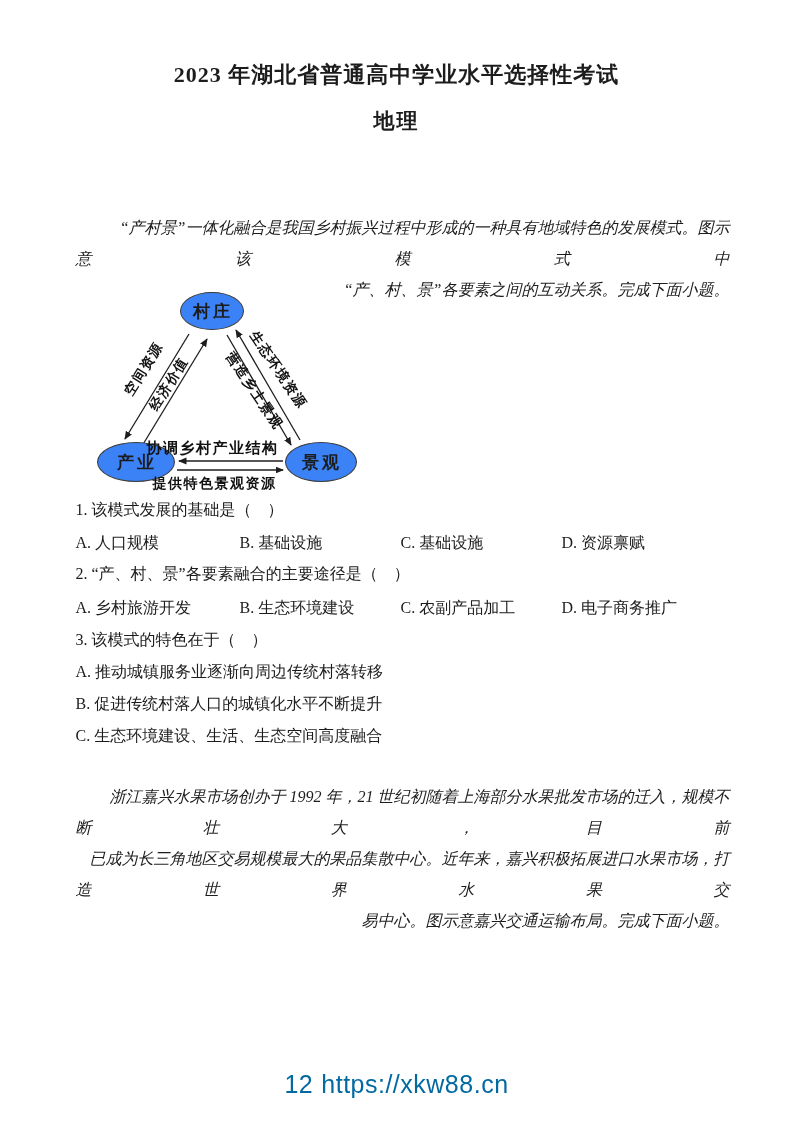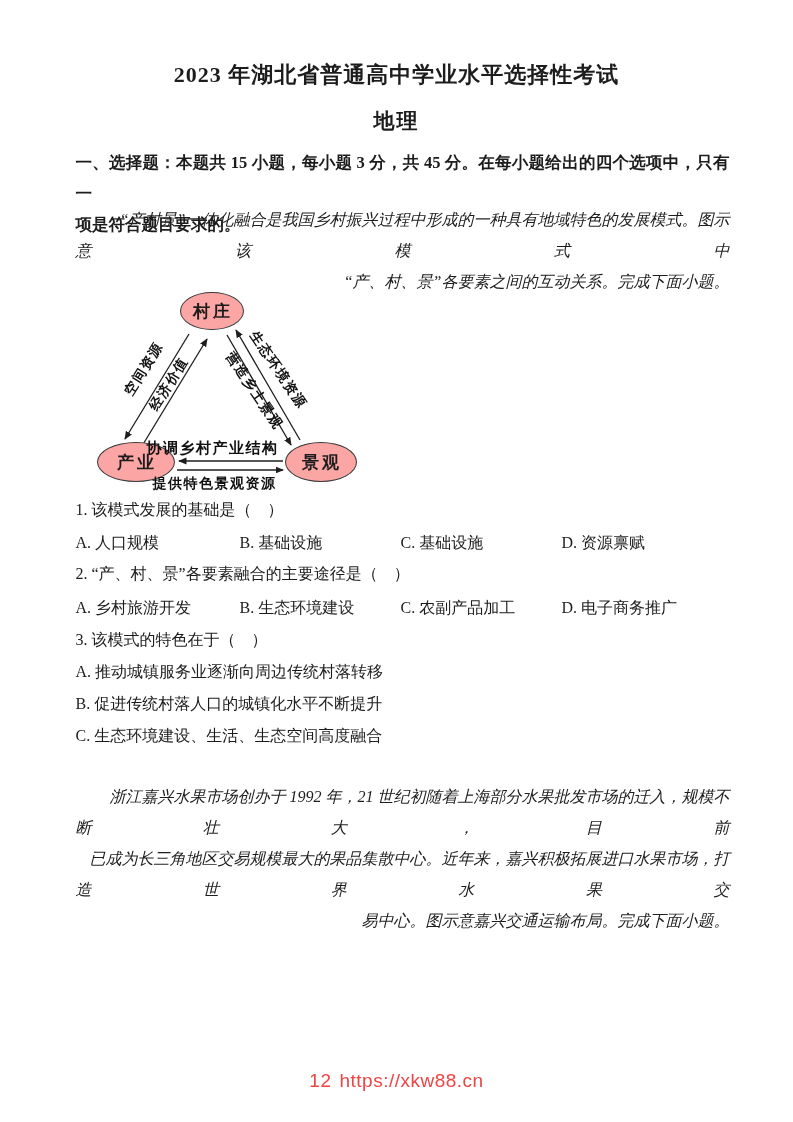--- a/index.html
+++ b/index.html
@@ -16,72 +16,68 @@
   }
   .subject-title {
     position:absolute; top:107px; margin:0;
     font-size:21px; font-weight:bold; letter-spacing:2px;
   }
   .block { position:absolute; left:71px; width:654px; }
   .section-heading { top:147px; font-weight:bold; font-size:16.5px; }
   .section-heading .ln { line-height:31px; }
   .passage { font-size:16px; font-style:italic; }
   .passage .ln { line-height:31px;text-align:right; }
-  .p1 { top:204px; }
+  .p1 { top:212px; }
   .p2 { top:781px; }
   .indent2 { text-indent:32px; }
   .jline { text-align:justify; text-align-last:justify; }
   .stem { position:absolute; left:71px; width:654px; font-size:16px; white-space:nowrap; }
   .optrow { position:absolute; left:0; width:793px; height:24px; }
   .opt { position:absolute; font-size:16px; white-space:nowrap; }
   .oc1 { left:71px; } .oc2 { left:235px; } .oc3 { left:396px; } .oc4 { left:557px; }
   .optline { position:absolute; left:71px; font-size:16px; white-space:nowrap; }
 
   
   .diagram { position:absolute; left:75px; top:288px; width:300px; height:215px; }
   .diagram svg { position:absolute; left:0; top:0; }
   .dnode {
-    position:absolute; background:#fca5a5; border:1.6px solid #3a3a3a;
+    position:absolute; background:#3b82f6; border:1.6px solid #3a3a3a;
     border-radius:50%; display:flex; align-items:center; justify-content:center;
     font-weight:bold; font-size:17px; letter-spacing:3px; text-indent:3px;
     box-sizing:border-box;
   }
   .n-village { left:100px; top:4px;  width:64px; height:38px; }
   .n-industry { left:17px; top:154px; width:78px; height:40px; }
   .n-landscape { left:205px; top:154px; width:72px; height:40px; }
   .elabel {
     position:absolute; font-weight:bold; font-size:13.5px; letter-spacing:1.5px;
     white-space:nowrap; color:#111;
   }
   .el-left-outer  { left:64px;  top:81px;  transform:translate(-50%,-50%) rotate(-58deg); }
   .el-left-inner  { left:89px;  top:96px;  transform:translate(-50%,-50%) rotate(-58deg); }
   .el-right-outer { left:198px; top:82px;  transform:translate(-50%,-50%) rotate(56deg); }
   .el-right-inner { left:174px; top:103px; transform:translate(-50%,-50%) rotate(56deg); }
   .el-bottom-upper{ left:133px; top:160px; transform:translate(-50%,-50%); font-size:15px; }
   .el-bottom-lower{ left:135px; top:196px; transform:translate(-50%,-50%); font-size:14px; }
 
   .footer {
     position:absolute; top:1070px; left:0; width:100%; text-align:center;
-    color:#ef4444; font-family:"Liberation Sans","DejaVu Sans",sans-serif;
-    font-size:19px; letter-spacing:0.5px;
+    color:#0369a1; font-family:"Liberation Sans","DejaVu Sans",sans-serif;
+    font-size:25px; letter-spacing:0.5px;
   }
   .footer .pgnum { margin-right:8px; }
 </style>
 </head>
 <body>
 
 <div class="page">
 
   <h1 class="page-title center">2023 年湖北省普通高中学业水平选择性考试</h1>
   <h2 class="subject-title center">地理</h2>
 
-  <div class="block section-heading">
-    <div class="ln jline">一、选择题：本题共 15 小题，每小题 3 分，共 45 分。在每小题给出的四个选项中，只有一</div>
-    <div class="ln">项是符合题目要求的。</div>
-  </div>
 
   <div class="block passage p1">
     <div class="ln indent2 jline">“产村景”一体化融合是我国乡村振兴过程中形成的一种具有地域特色的发展模式。图示意该模式中</div>
     <div class="ln">“产、村、景”各要素之间的互动关系。完成下面小题。</div>
   </div>
 
   <div class="diagram">
     <svg width="300" height="215" viewBox="0 0 300 215">
       <defs>
         <marker id="ah" markerWidth="10" markerHeight="9" refX="7.5" refY="3.5" orient="auto" markerUnits="userSpaceOnUse">

